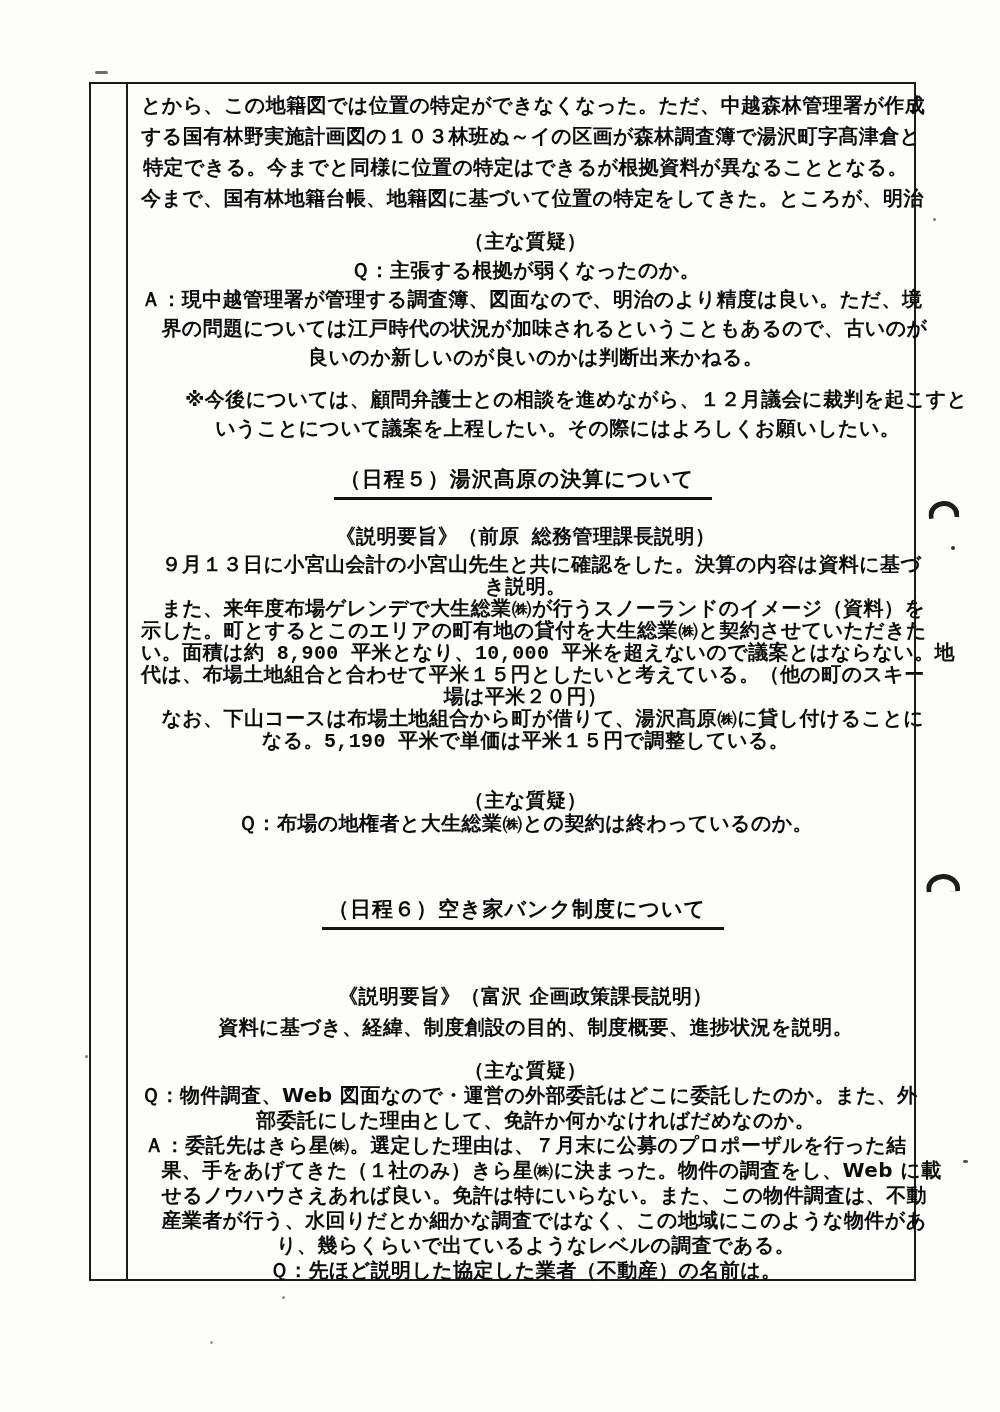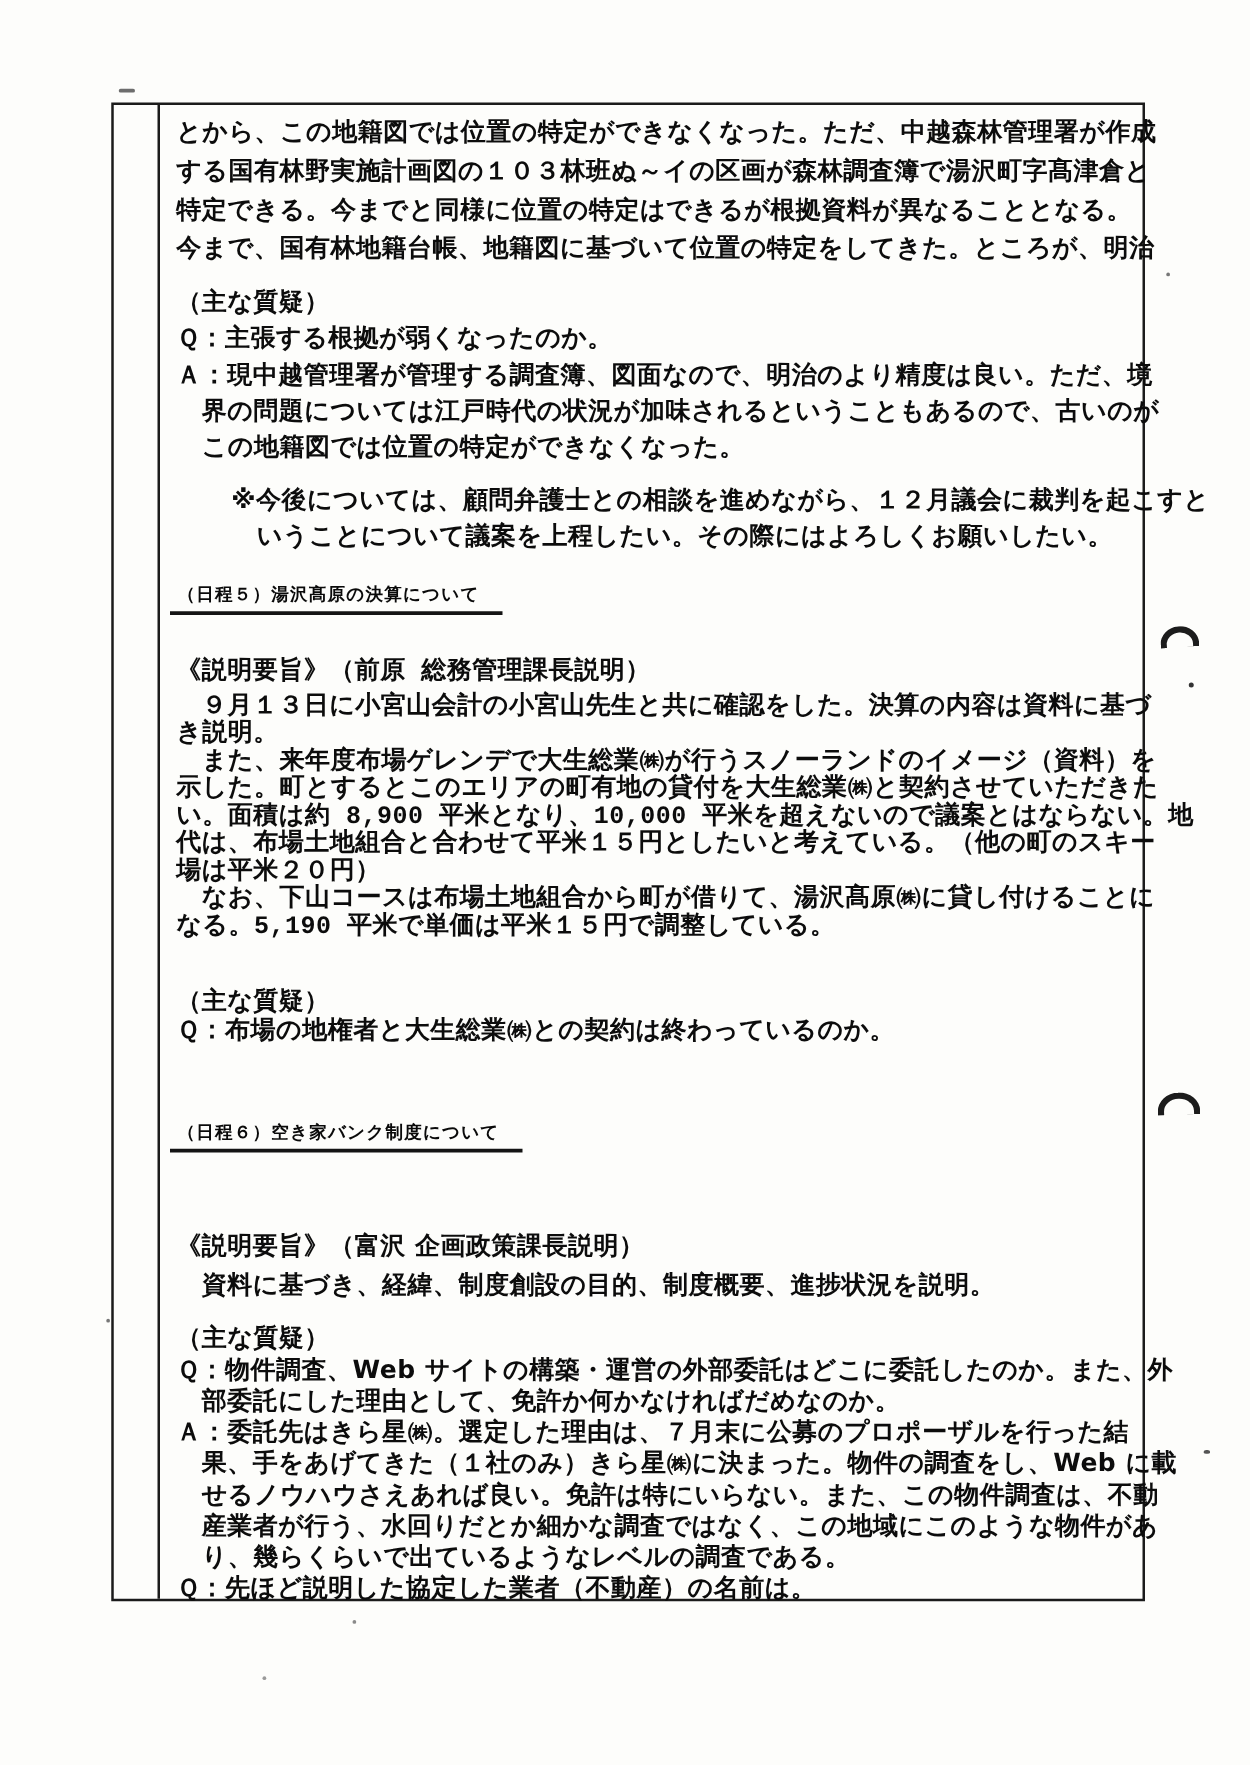--- a/index.html
+++ b/index.html
@@ -35,20 +35,21 @@
     height: 100%;
     border-right: 2px solid #1b1b1b;
     box-sizing: border-box;
   }
   .content-col {
     position: absolute;
     left: 39px;
     top: 0;
     right: 0;
     bottom: 0;
+    text-align: center;
   }
   .blk {
     position: absolute;
     left: 11px;
     right: 4px;
   }
   .tline {
     white-space: pre;
     font-size: 20px;
     font-weight: 600;
@@ -57,21 +58,21 @@
   }
   
   .lh31 .tline { line-height: 31px; }
   .lh29 .tline { line-height: 29px; }
   .lh25 .tline { line-height: 25px; }
   .lh23 .tline { line-height: 23px; }
   .lh22 .tline { line-height: 22px; font-family: Liberation Mono, monospace; }
   .summary-label { margin-bottom: 6px; }
   .agenda-heading {
     display: inline-block;
-    font-size: 14px;
+    font-size: 21px;
     font-weight: 700;
     letter-spacing: 1px;
     color: #0a0a0a;
     border-bottom: 3px solid #141414;
     padding: 0 18px 4px 6px;
     white-space: pre;
   }
   .blk-cont  { top: 6px;   }
   .blk-qa1   { top: 143px; }
   .blk-note  { top: 301px; margin-left: 44px; }
@@ -132,21 +133,21 @@
         <div class="tline">する国有林野実施計画図の１０３林班ぬ～イの区画が森林調査簿で湯沢町字髙津倉と</div>
         <div class="tline">特定できる。今までと同様に位置の特定はできるが根拠資料が異なることとなる。</div>
         <div class="tline">今まで、国有林地籍台帳、地籍図に基づいて位置の特定をしてきた。ところが、明治</div>
       </div>
 
       <div class="blk blk-qa1 lh29">
         <div class="tline">（主な質疑）</div>
         <div class="tline">Ｑ：主張する根拠が弱くなったのか。</div>
         <div class="tline">Ａ：現中越管理署が管理する調査簿、図面なので、明治のより精度は良い。ただ、境</div>
         <div class="tline">　界の問題については江戸時代の状況が加味されるということもあるので、古いのが</div>
-        <div class="tline">　この地籍図では位置の特定ができなくなった。</div>
+        <div class="tline">　良いのか新しいのが良いのかは判断出来かねる。</div>
       </div>
 
       <div class="blk blk-note lh29">
         <div class="tline">※今後については、顧問弁護士との相談を進めながら、１２月議会に裁判を起こすと</div>
         <div class="tline">　いうことについて議案を上程したい。その際にはよろしくお願いしたい。</div>
       </div>
 
       <div class="blk blk-h5">
         <span class="agenda-heading">（日程５）湯沢髙原の決算について</span>
       </div>
@@ -173,21 +174,21 @@
         <span class="agenda-heading">（日程６）空き家バンク制度について</span>
       </div>
 
       <div class="blk blk-s6 lh25">
         <div class="tline summary-label">《説明要旨》（富沢 企画政策課長説明）</div>
         <div class="tline">　資料に基づき、経緯、制度創設の目的、制度概要、進捗状況を説明。</div>
       </div>
 
       <div class="blk blk-qa6 lh25">
         <div class="tline">（主な質疑）</div>
-        <div class="tline">Ｑ：物件調査、Web サイトの構築・運営の外部委託はどこに委託したのか。また、外</div>
+        <div class="tline">Ｑ：物件調査、Web 図面なので・運営の外部委託はどこに委託したのか。また、外</div>
         <div class="tline">　部委託にした理由として、免許か何かなければだめなのか。</div>
         <div class="tline">Ａ：委託先はきら星㈱。選定した理由は、７月末に公募のプロポーザルを行った結</div>
         <div class="tline">　果、手をあげてきた（１社のみ）きら星㈱に決まった。物件の調査をし、Web に載</div>
         <div class="tline">　せるノウハウさえあれば良い。免許は特にいらない。また、この物件調査は、不動</div>
         <div class="tline">　産業者が行う、水回りだとか細かな調査ではなく、この地域にこのような物件があ</div>
         <div class="tline">　り、幾らくらいで出ているようなレベルの調査である。</div>
         <div class="tline">Ｑ：先ほど説明した協定した業者（不動産）の名前は。</div>
       </div>
 
     </div>

